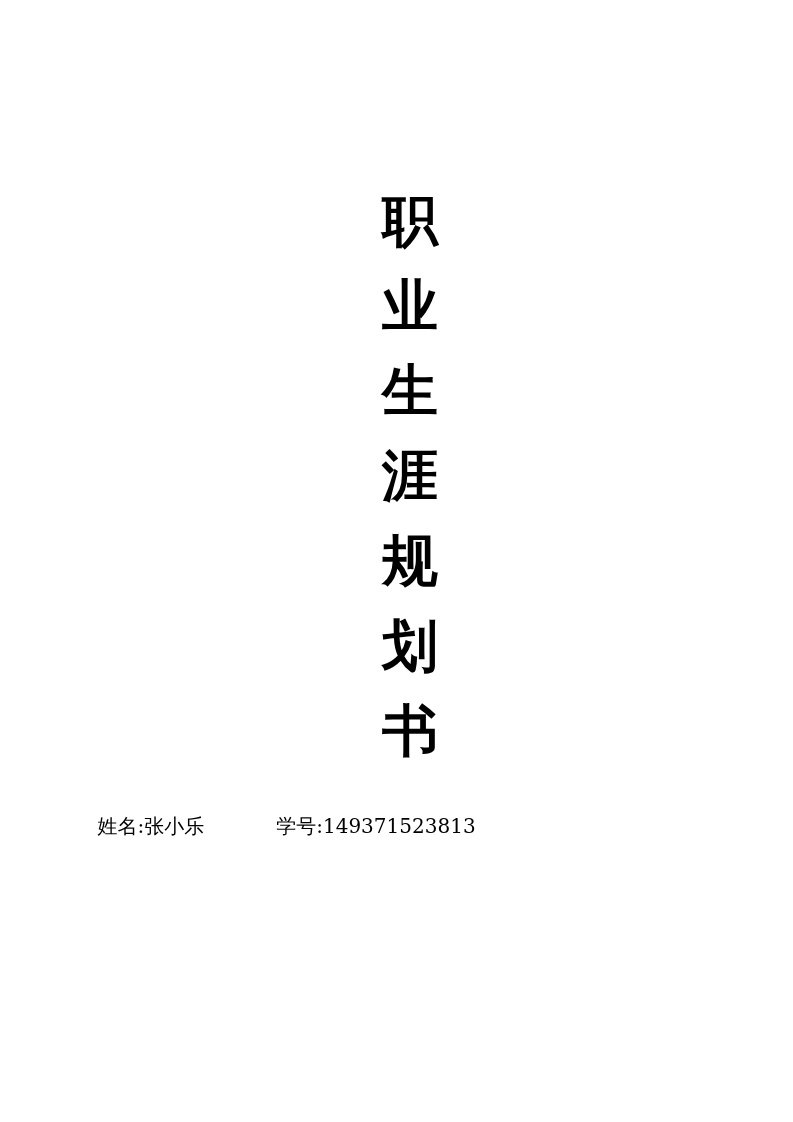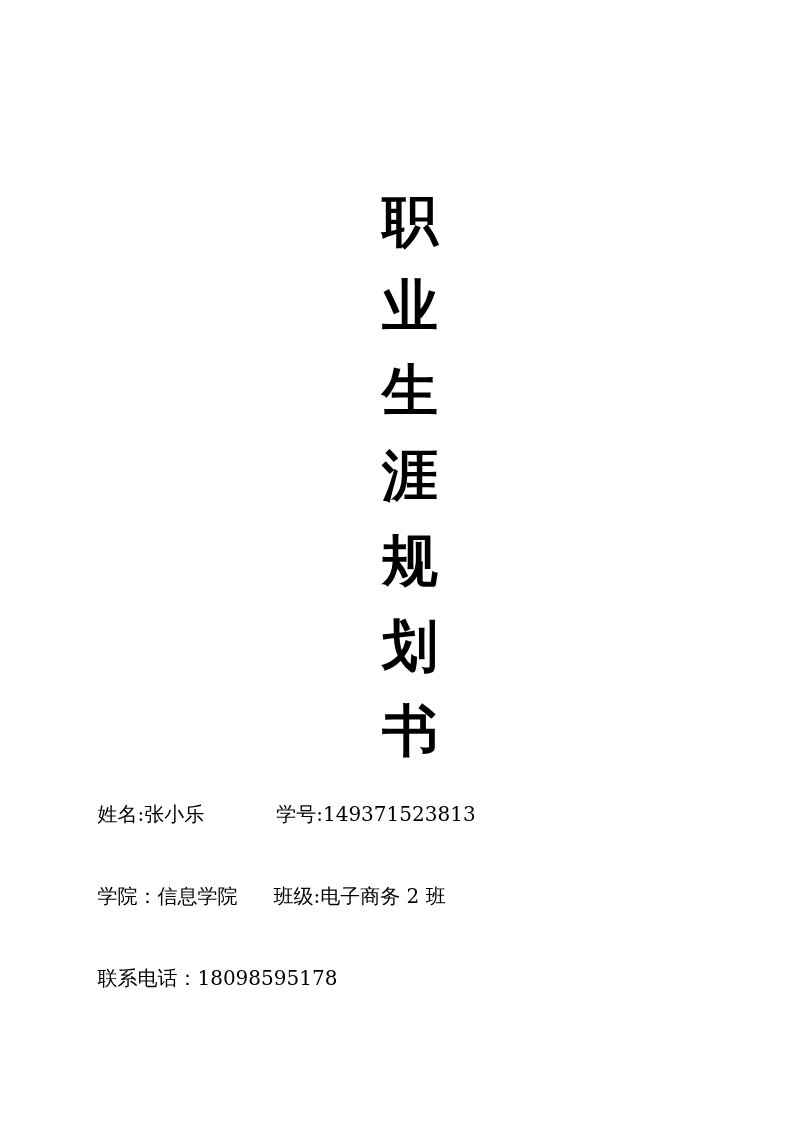--- a/index.html
+++ b/index.html
@@ -48,20 +48,21 @@
   
   .info-line {
     position: absolute;
     font-size: 20px;
     line-height: 28px;
     white-space: pre;
     color: #000;
   }
   .info-line .seg-left {
     display: inline-block;
+    margin-top: 12px;
   }
   .info-line .seg-right {
     display: inline-block;
     text-align: right;
   }
 
   #line-name    { left: 72px; top: 772px; }
   #line-college { left: 72px; top: 854px; }
   #line-phone   { left: 72px; top: 936px; }
 
@@ -80,21 +81,15 @@
     <div class="title-char">涯</div>
     <div class="title-char">规</div>
     <div class="title-char">划</div>
     <div class="title-char">书</div>
   </div>
 
   <div class="info-line" id="line-name">
     <span class="seg-left">姓名:</span><span class="seg-left">张小乐</span><span class="gap-a"></span><span class="seg-right">学号:</span><span class="seg-right">149371523813</span>
   </div>
 
-  <div class="info-line" id="line-college">
-    <span class="seg-left">学院：</span><span class="seg-left">信息学院</span><span class="gap-b"></span><span class="seg-right">班级:</span><span class="seg-right">电子商务 2 班</span>
-  </div>
 
-  <div class="info-line" id="line-phone">
-    <span class="seg-left">联系电话：</span><span class="seg-left">18098595178</span>
-  </div>
 
 </div>
 
 </body></html>

